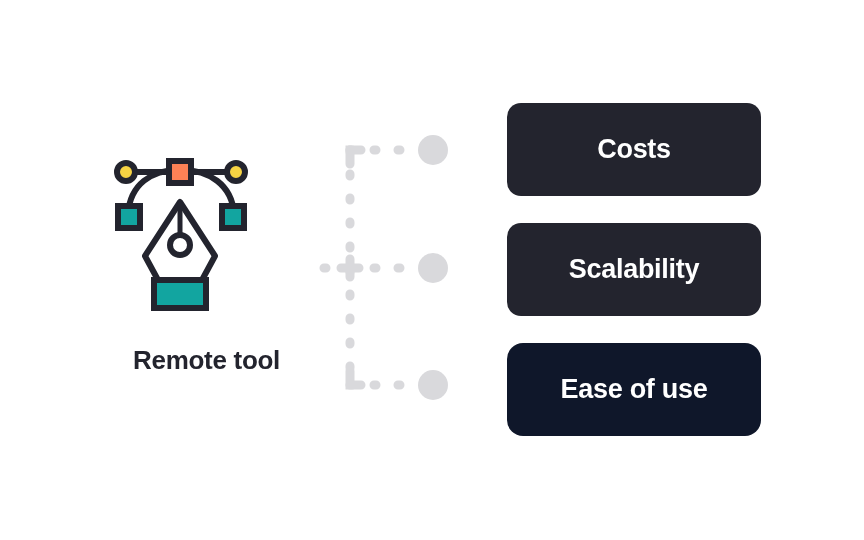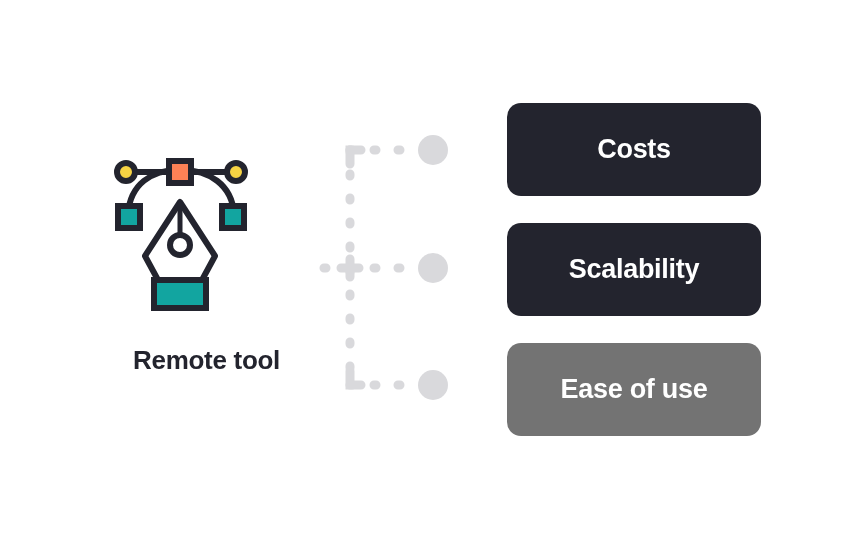--- a/index.html
+++ b/index.html
@@ -163,19 +163,19 @@
   <div id="criteria-list">
 
     <div class="criteria-box" id="criteria-box-0" style="background:#23242E;">
       <span class="criteria-label" style="color:#ffffff;">Costs</span>
     </div>
 
     <div class="criteria-box" id="criteria-box-1" style="background:#23242E;">
       <span class="criteria-label" style="color:#ffffff;">Scalability</span>
     </div>
 
-    <div class="criteria-box" id="criteria-box-2" style="background:#737373;">
+    <div class="criteria-box" id="criteria-box-2" style="background:#0f172a;border-radius:16px;">
       <span class="criteria-label" style="color:#ffffff;">Ease of use</span>
     </div>
 
   </div>
 
 </div>
 
 </body></html>

